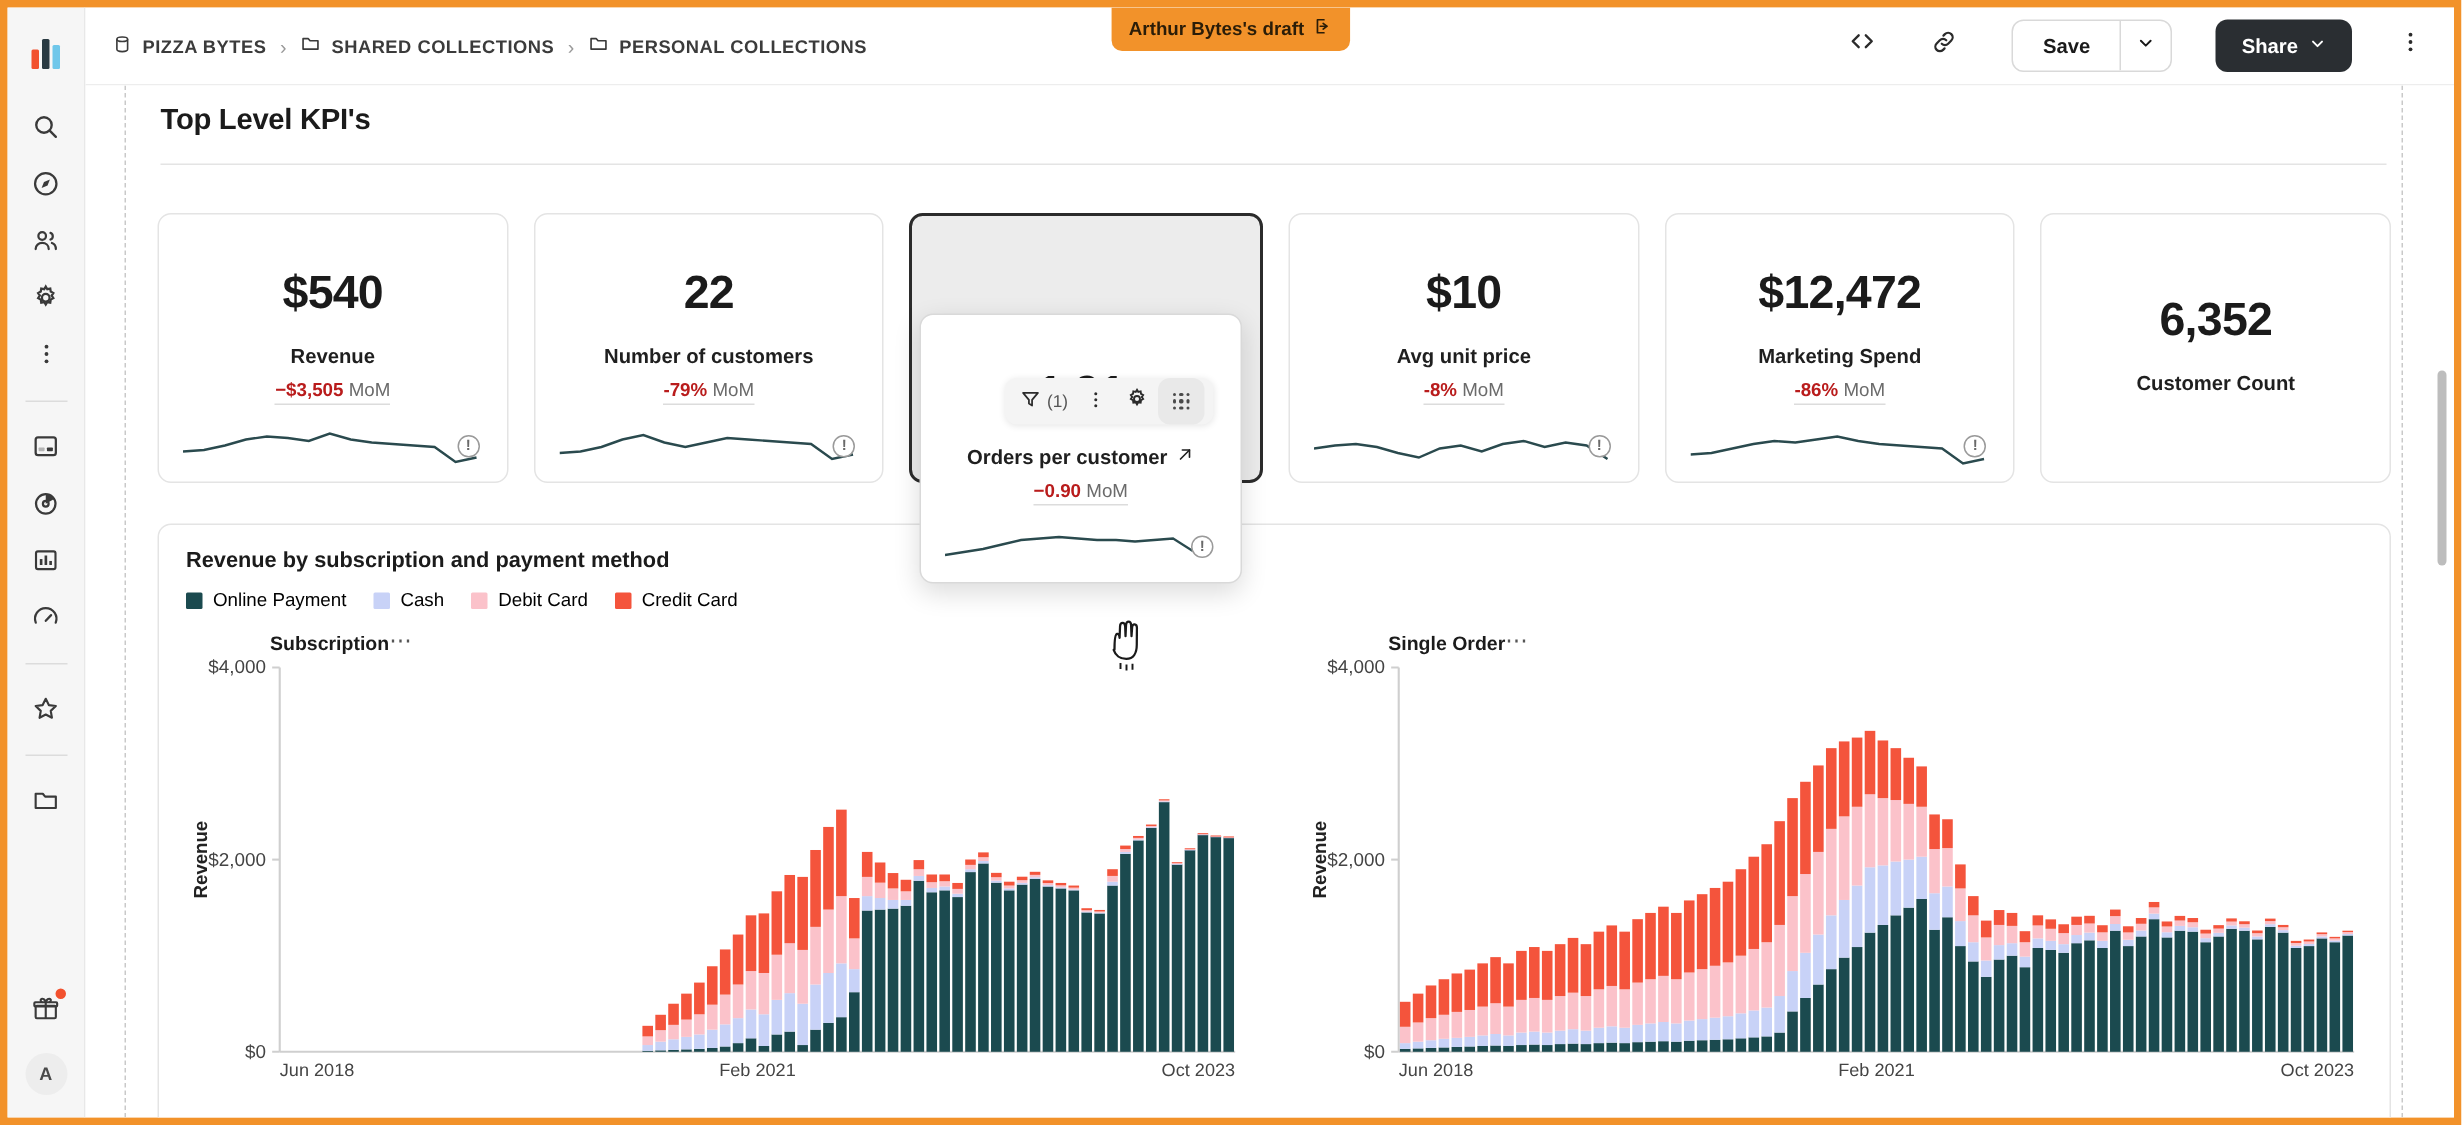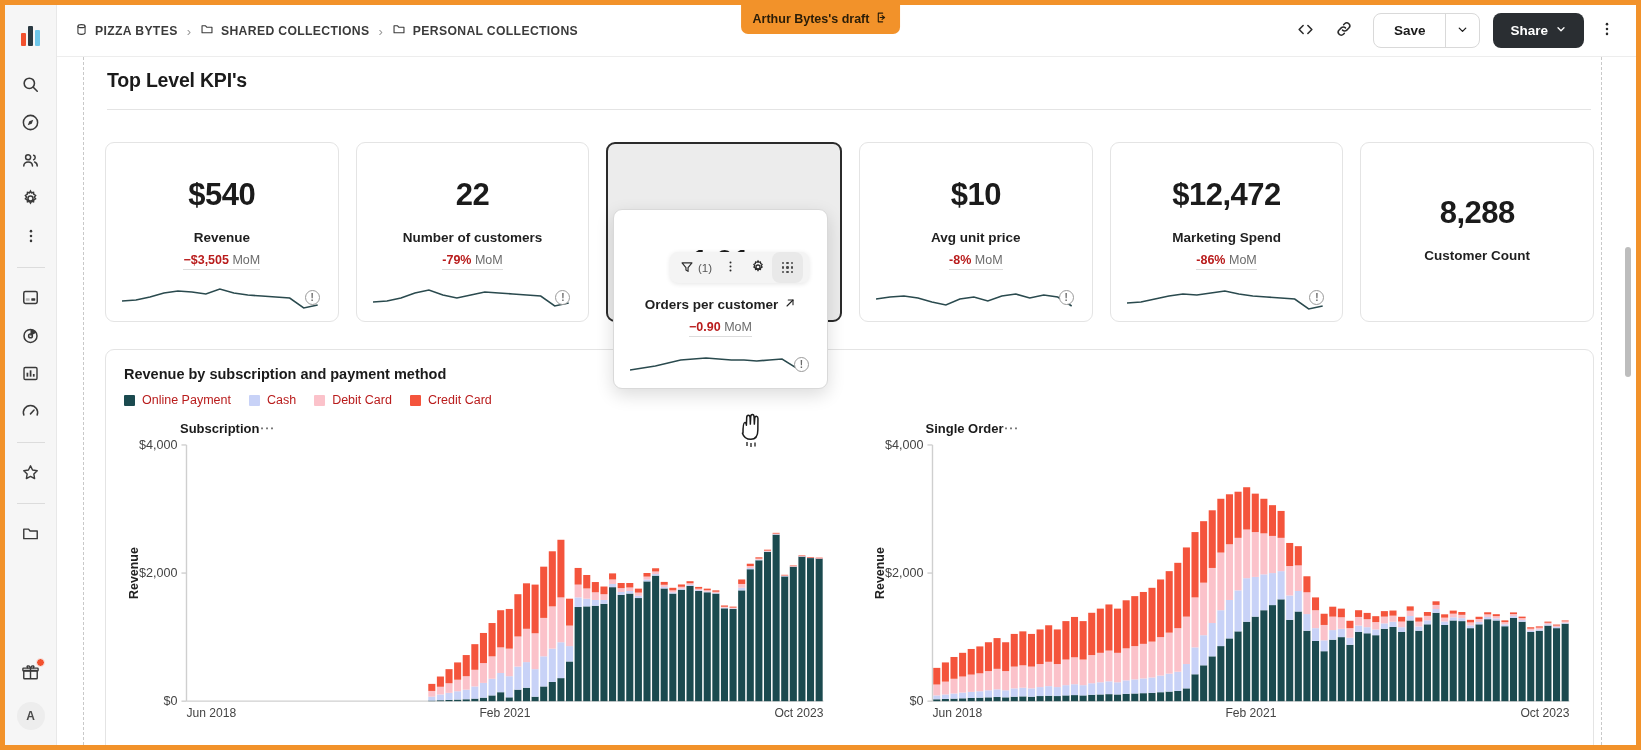--- a/index.html
+++ b/index.html
@@ -67,21 +67,21 @@
   .crumb-sep { color: #999; font-size: 13px; padding: 0 2px; }
   .draft-pill {
     position: absolute; left: 50%; transform: translateX(-50%);
     top: 0px;
     background: #F2922A; color: #2b1d08;
     font-size: 12.5px; font-weight: 700;
     padding: 6px 12px 7px; border-radius: 0 0 7px 7px;
     display: flex; align-items: center; gap: 6px;
     white-space: nowrap;
   }
-  .top-right { margin-left: auto; display: flex; align-items: flex-end; gap: 4px; }
+  .top-right { margin-left: auto; display: flex; align-items: flex-start; gap: 20px; }
   .icon-btn {
     width: 34px; height: 34px; border-radius: 7px;
     display: flex; align-items: center; justify-content: center;
     color: #2b2b2b; cursor: pointer;
   }
   .save-group {
     display: flex; align-items: stretch; margin-left: 8px;
     border: 1px solid #D9D9D9; border-radius: 8px; overflow: hidden;
     height: 35px; background: #fff;
   }
@@ -199,21 +199,21 @@
   }
 
   
   .chart-panel {
     position: absolute; left: 48px; right: 42px; top: 292px; height: 420px;
     border: 1px solid #E4E4E4; border-radius: 9px; background: #fff;
     padding: 16px 18px 0;
   }
   .chart-title { font-size: 14.5px; font-weight: 700; color: #1b1b1b; }
   .legend { display: flex; align-items: center; gap: 18px; margin-top: 11px; }
-  .legend-item { display: flex; align-items: center; gap: 7px; font-size: 12.5px; color: #b91c1c; cursor: pointer; }
+  .legend-item { display: flex; align-items: center; gap: 7px; font-size: 12.5px; color: #000000; cursor: pointer; }
   .swatch { width: 11px; height: 11px; border-radius: 1px; display: block; }
   .facets { display: flex; gap: 40px; margin-top: 10px; }
   .facet { flex: 1; position: relative; height: 310px; }
   .facet-head { display: flex; align-items: center; padding-left: 56px; height: 22px; }
   .facet-title { font-size: 13px; font-weight: 700; color: #1b1b1b; }
   .facet-dots { color: #555; font-size: 15px; letter-spacing: 1px; cursor: pointer; line-height: 8px; }
   .facet-plot { position: absolute; left: 0; right: 0; top: 22px; bottom: 0; }
   .facet-plot svg { width: 100%; height: 100%; display: block; }
 
   .vscroll {
@@ -511,21 +511,21 @@
         </div>
         <div class="spark-wrap">
           <svg viewBox="0 0 200 52" preserveAspectRatio="none">
               <polyline points="0,28 14,27 28,24 42,21 56,19 70,20 84,18 98,16 112,19 126,21 140,22 154,23 168,24 182,34 196,31" fill="none" stroke="#2A4A4E" stroke-width="1.6"></polyline>
             </svg>
         </div>
         <div class="warn-badge">!</div>
       </div>
 
       <div class="kpi-card" style="padding-top:52px">
-        <div class="kpi-value">8,288</div>
+        <div class="kpi-value">6,352</div>
         <div class="kpi-label">Customer Count</div>
       </div>
     </div>
 
     <div class="drag-card">
       <div class="kpi-value">1.91</div>
       <div class="kpi-label" style="display:flex;align-items:flex-end;gap:6px">
         <span>Orders per customer</span>
         <span>
           <svg width="12" height="12" viewBox="0 0 24 24" fill="none" stroke="currentColor" stroke-width="2.2" stroke-linecap="round" stroke-linejoin="round">

